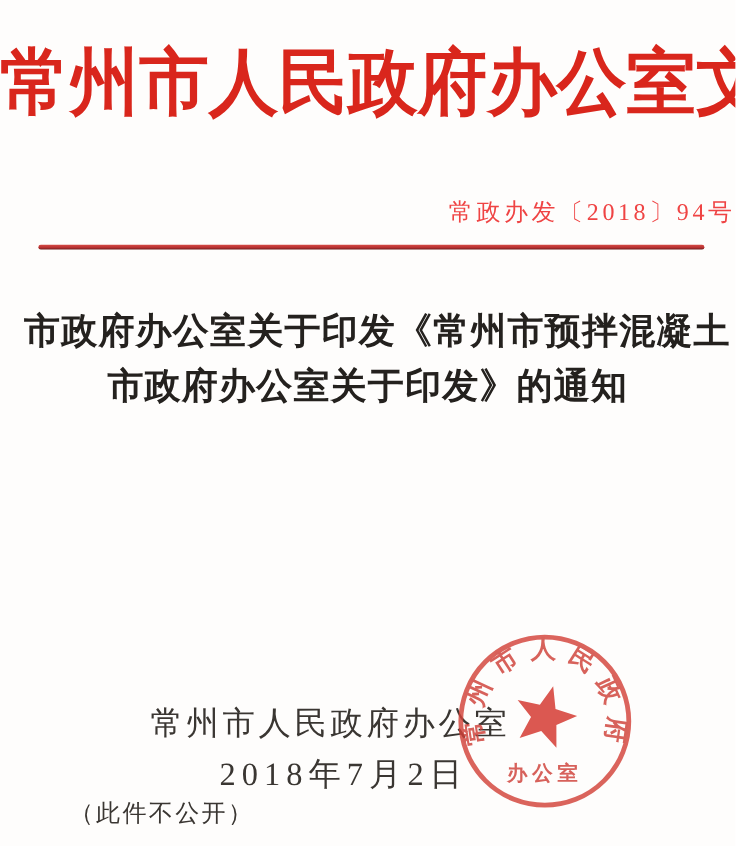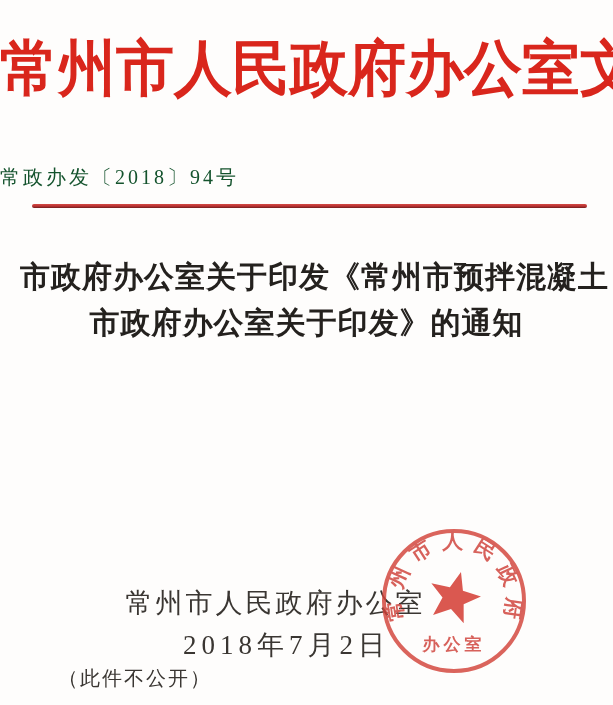--- a/index.html
+++ b/index.html
@@ -23,24 +23,24 @@
     line-height: 82px;
     font-weight: 900;
     color: #d9261c;
     white-space: nowrap;
     letter-spacing: 0px;
     transform: scaleY(1.04);
     transform-origin: top center;
   }
   .doc-number {
     margin-top: 56px;
-    text-align: left;
+    text-align: right;
     font-size: 20px;
     line-height: 26px;
-    color: #14532d;
+    color: #ef4444;
     letter-spacing: 3px;
   }
   .red-line {
     margin: 14px 26px 0 32px;
     height: 4px;
     background: linear-gradient(to bottom, #d44a44 0%, #b93232 55%, #6e1d1d 100%);
     border-radius: 2px;
   }
   .doc-title {
     margin: 46px 20px 0 20px;

